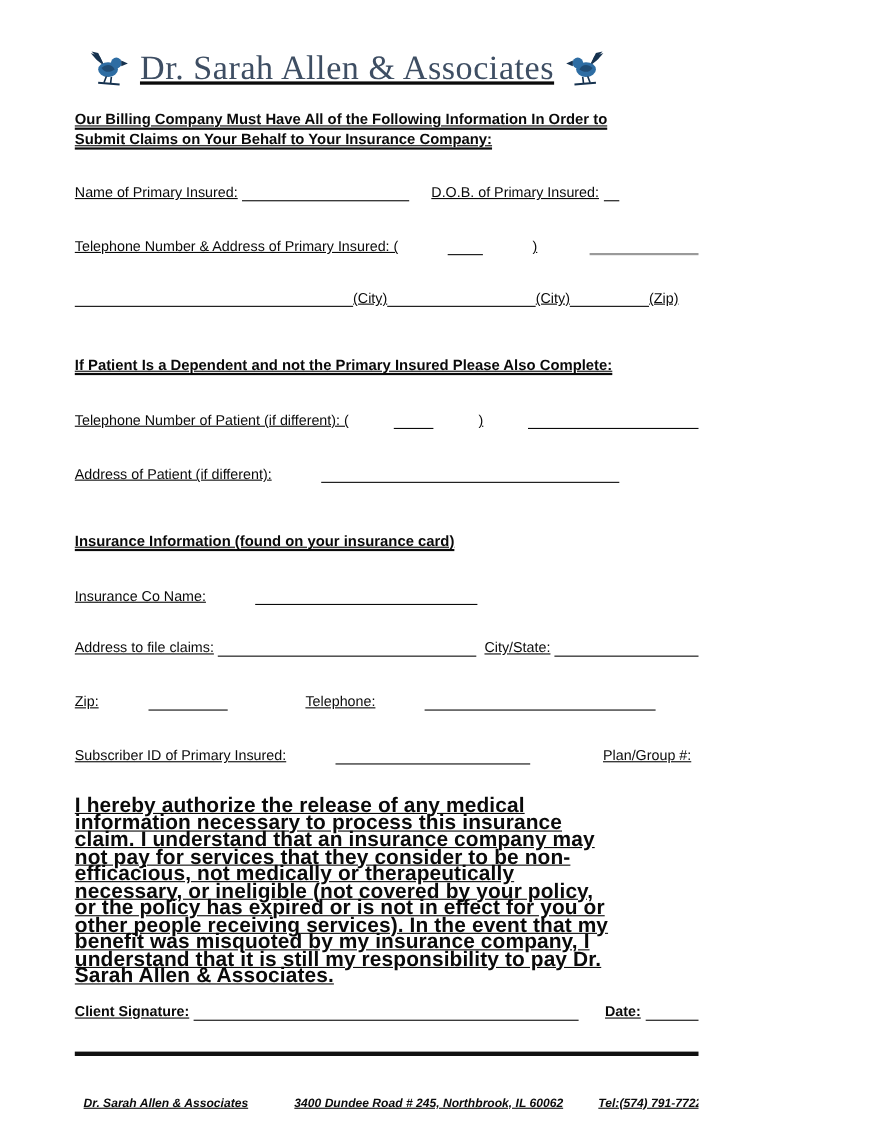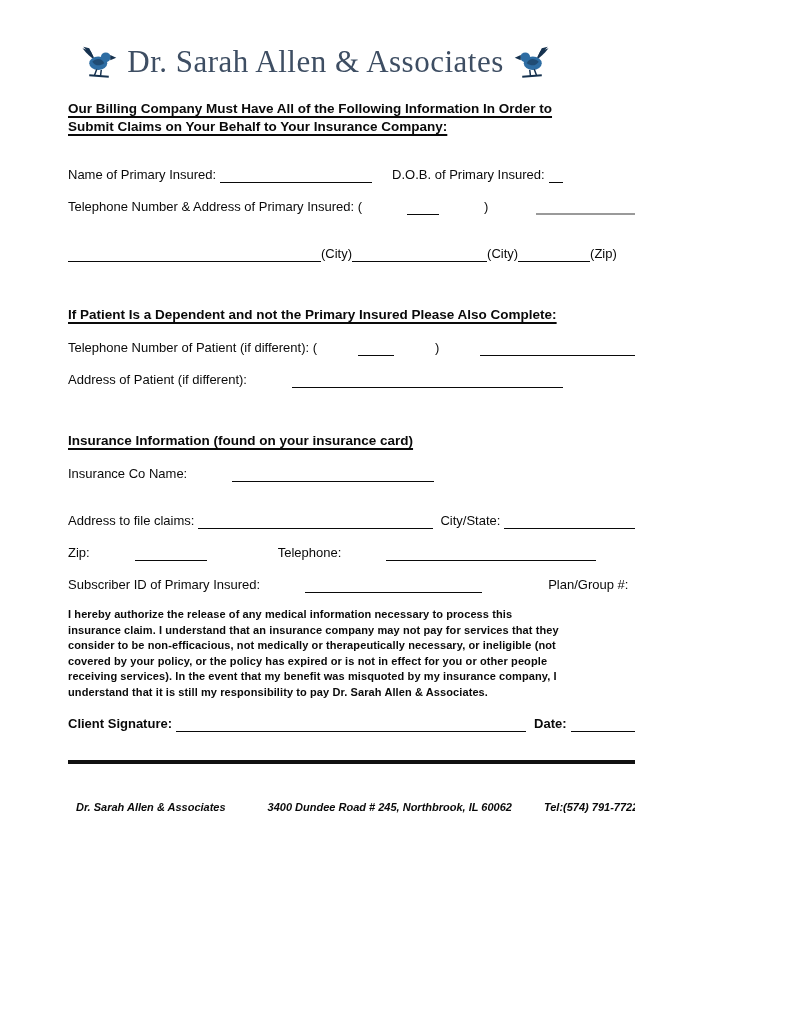--- a/index.html
+++ b/index.html
@@ -15,20 +15,21 @@
   body{width:791px;}
   .page{
     position:relative;
     width:635px;height:1024px;
     background:#ffffff;
     overflow:hidden;
     font-family:"Liberation Sans", sans-serif;
     font-size:13px;
     color:var(--body-text);
     padding:38px 72px 0 68px;
+    text-decoration:underline;
   }
   
   .masthead{
     display:flex;align-items:center;justify-content:center;
     gap:10px;height:48px;
   }
   .masthead h1{
     font-family:"Liberation Serif", serif;
     font-weight:400;
     font-size:31px;
@@ -59,35 +60,35 @@
   }
   .lbl{flex:0 0 auto;}
   .blank{
     flex:0 0 auto;
     display:inline-block;
     height:12px;
     border-bottom:1.5px solid var(--body-text);
   }
   .blank.grow{flex:1 1 auto;}
   .blank.gray{border-bottom-color:var(--gray-blank-line);border-bottom-width:2px;}
-  .mt28{margin-top:15px;gap:41px;} .mt30{margin-top:30px;} .mt44{margin-top:44px;}
+  .mt28{margin-top:32px;gap:41px;} .mt30{margin-top:30px;} .mt44{margin-top:44px;}
   
   .w32{width:32px;}  .w36{width:36px;}  .w72{width:72px;}
   .w118{width:118px;} .w122{width:122px;} .w124{width:124px;}
   .w135{width:135px;} .w152{width:152px;} .w155{width:155px;}
   .w177{width:177px;} .w185{width:185px;} .w202{width:202px;}
   .w210{width:210px;} .w232{width:232px;} .w235{width:235px;}
   .w253{width:253px;} .w350{width:350px;}
   .ml4{margin-left:4px;}  .ml7{margin-left:7px;}
-  .ml14{margin-left:8px;} .ml20{margin-left:20px;} .ml25{margin-left:25px;}
+  .ml14{margin-left:24px;} .ml20{margin-left:20px;} .ml25{margin-left:25px;}
   .ml26{margin-left:26px;} .ml30{margin-left:30px;}
   
   .auth-paragraph{
-    margin-top:14px;
-    font-size:11px;font-weight:700;
+    margin-top:30px;
+    font-size:19px;font-weight:700;
     line-height:15.5px;
     letter-spacing:.1px;
   }
   .sig-row{margin-top:15px;}
   .sig-row .lbl{font-weight:700;}
   
   .footer-rule{
     margin-top:28px;
     height:4px;width:655px;
     background:#111;

